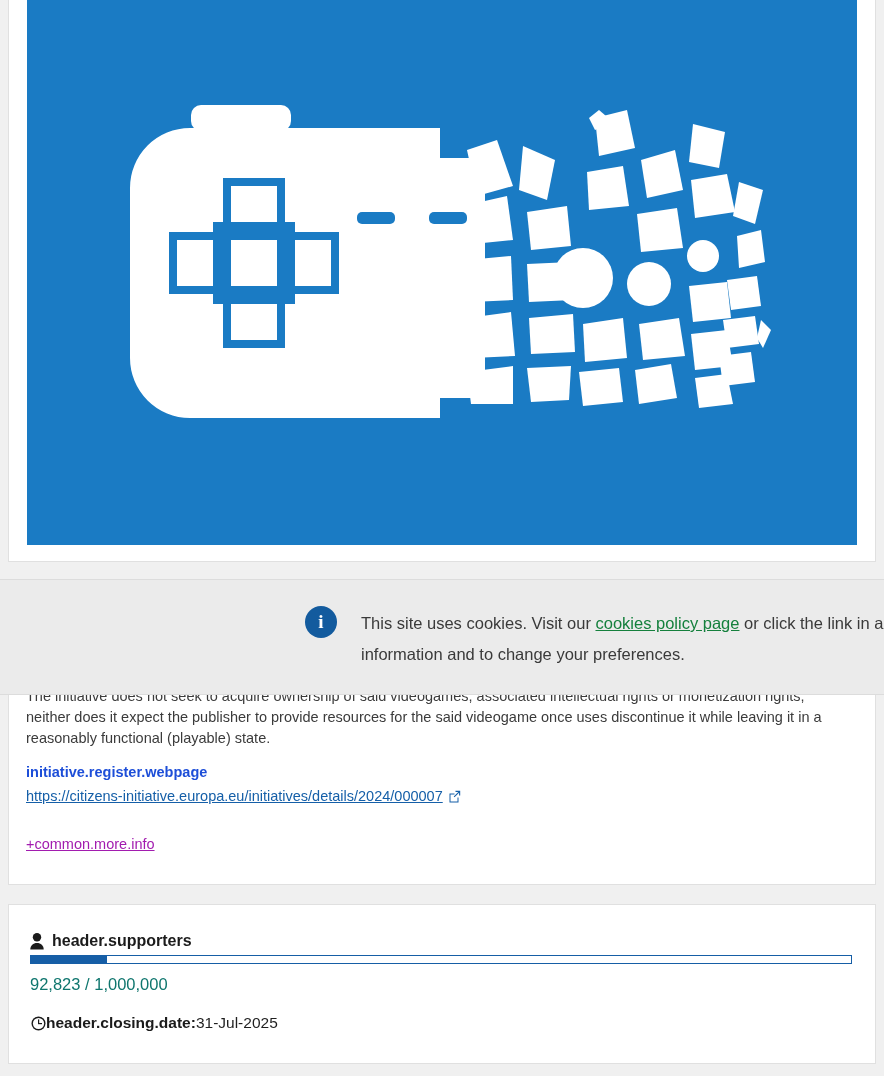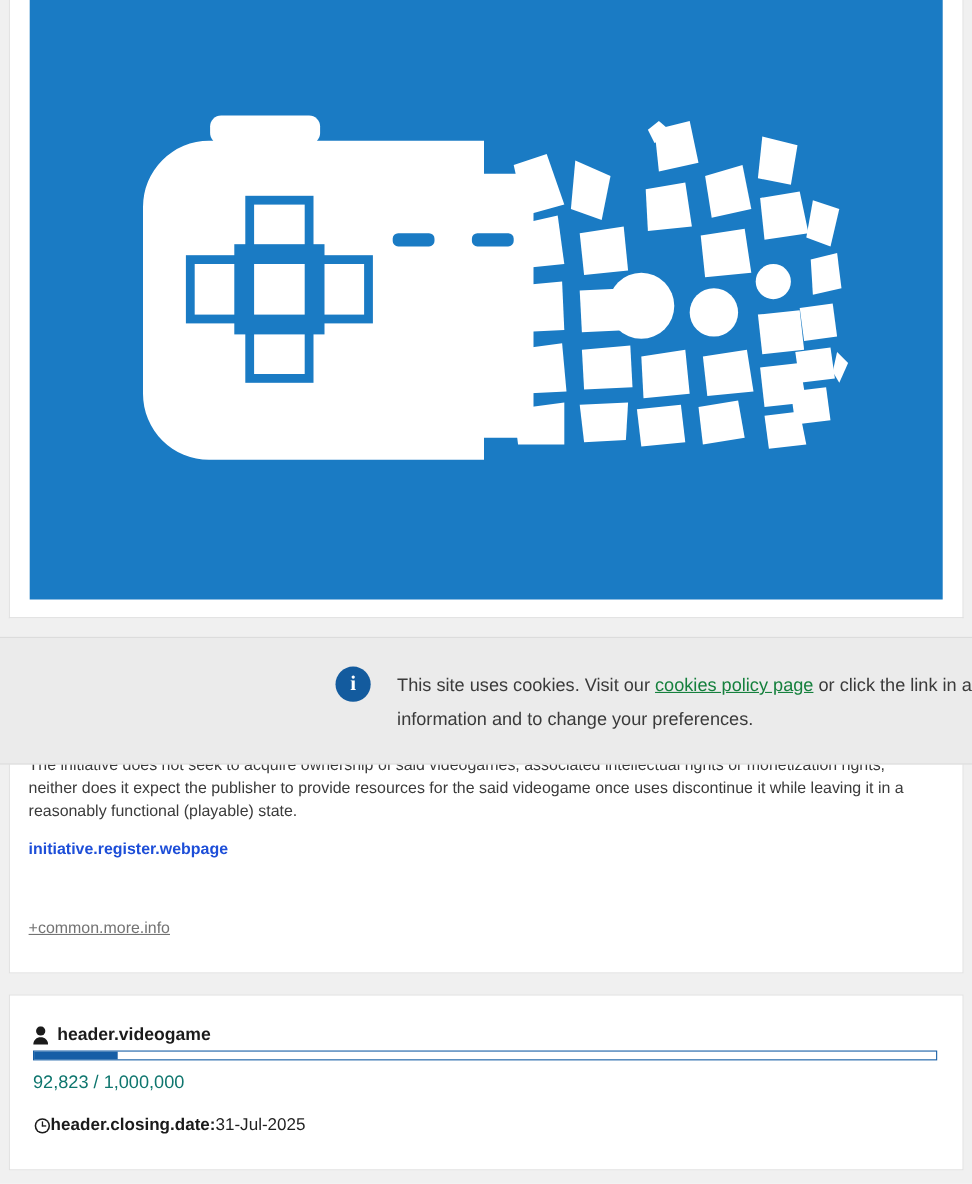--- a/index.html
+++ b/index.html
@@ -108,21 +108,21 @@
     display: inline-block;
     position: relative;
     top: 2px;
     margin-left: 5px;
     width: 13px; height: 13px;
   }
   .more-info {
     position: absolute;
     left: 26px; top: 836px;
     font-size: 14.5px;
-    color: #737373;
+    color: #a21caf;
     text-decoration: underline;
   }
 
   
   .sup-card {
     position: absolute;
     left: 8px; top: 904px;
     width: 868px; height: 160px;
     background: #ffffff;
     border: 1px solid #e0e0e0;
@@ -236,40 +236,44 @@
             <polygon points="572,110 586,122 568,130 562,118"></polygon>
           </g>
         </g>
       </svg>
     </div>
   </div>
 
   <div class="desc-card"></div>
   <div class="desc-text">The initiative does not seek to acquire ownership of said videogames, associated intellectual rights or monetization rights, neither does it expect the publisher to provide resources for the said videogame once uses discontinue it while leaving it in a reasonably functional (playable) state.</div>
   <div class="field-label">initiative.register.webpage</div>
+  <a class="reg-link" href="#"><span>https://citizens-initiative.europa.eu/initiatives/details/2024/000007</span><span class="ext-icon"><svg viewBox="0 0 13 13">
+          <path d="M1.5,3.5 h5 v1 h-4 v7 h7 v-4 h1 v5 h-9 z" fill="#155fa8"></path>
+          <path d="M7.5,0.8 h4.7 v4.7 h-1.1 v-2.8 l-4.6,4.6 l-0.8,-0.8 l4.6,-4.6 h-2.8 z" fill="#155fa8"></path>
+        </svg></span></a>
   <a class="more-info" href="#">+common.more.info</a>
 
   <div class="cookie-bar"></div>
   <div class="cookie-icon">i</div>
   <div class="cookie-text">
     <span>This site uses cookies. Visit our</span>
     <a href="#">cookies policy page</a>
     <span>or click the link in a</span>
     <span>information and to change your preferences.</span>
   </div>
 
   <div class="sup-card"></div>
   <div class="sup-header">
     <span class="person-icon">
       <svg viewBox="0 0 14 17">
           <circle cx="7" cy="4.2" r="4.2" fill="#1b1b1b"></circle>
           <path d="M0.3,16.6 c0,-4.2 3,-6.6 6.7,-6.6 c3.7,0 6.7,2.4 6.7,6.6 z" fill="#1b1b1b"></path>
         </svg>
     </span>
-    <span>header.videogame</span>
+    <span>header.supporters</span>
   </div>
   <div class="progress-track">
     <div class="progress-fill" id="progress-fill" style="width: 9.3%; background: rgb(22, 94, 166);"></div>
   </div>
   <div class="sup-count">92,823 / 1,000,000</div>
   <div class="closing-row">
     <span class="clock-icon">
       <svg viewBox="0 0 15 15">
           <circle cx="7.5" cy="7.5" r="7" fill="#1b1b1b"></circle>
           <circle cx="7.5" cy="7.5" r="5.6" fill="#ffffff"></circle>

